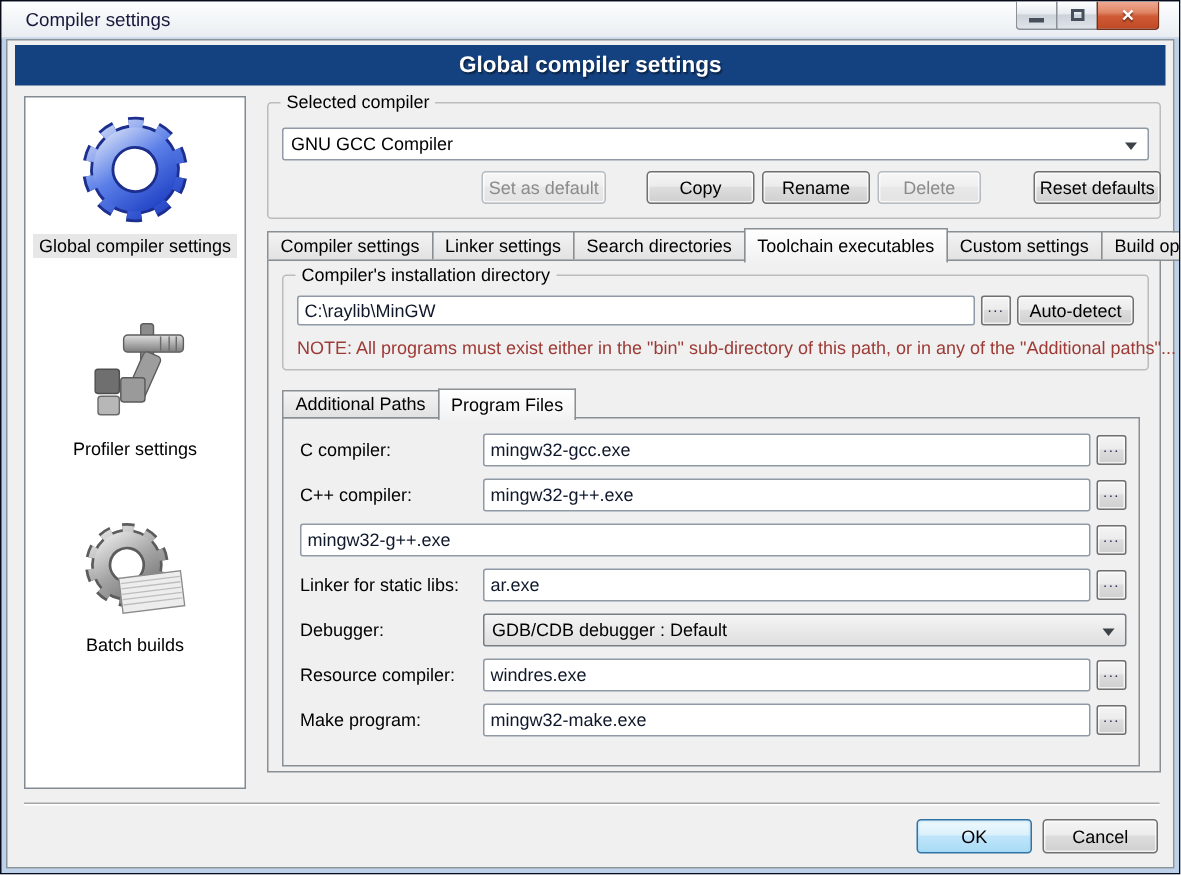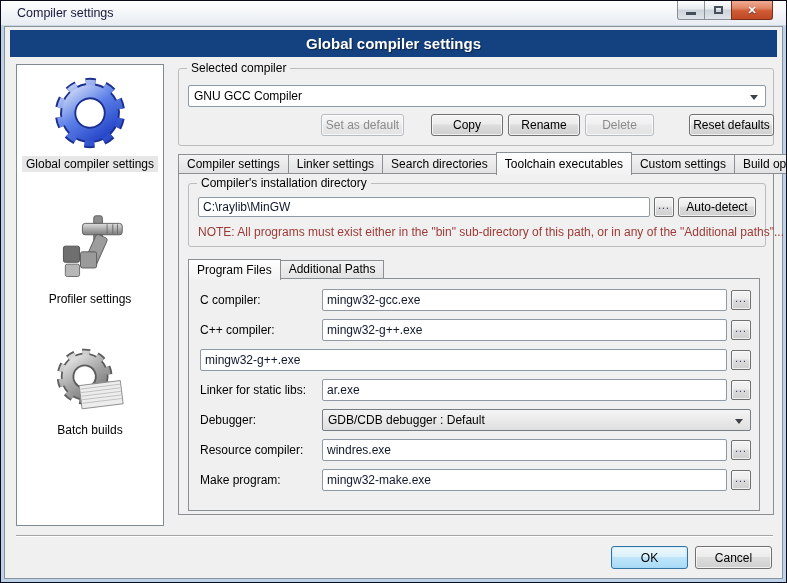--- a/index.html
+++ b/index.html
@@ -213,22 +213,22 @@
         <span class="legend">Compiler's installation directory</span>
         <div class="install-row">
           <input class="tinput" type="text" value="C:\raylib\MinGW" style="">
           <div class="btn browse">...</div>
           <div id="btn-autodetect" class="btn">Auto-detect</div>
         </div>
         <div class="note">NOTE: All programs must exist either in the "bin" sub-directory of this path, or in any of the "Additional paths"...</div>
       </div>
 
       <div id="subtabs">
+        <div class="subtab">Additional Paths</div>
         <div class="subtab active">Program Files</div>
-        <div class="subtab">Additional Paths</div>
       </div>
 
       <div id="subpanel">
 
         <div class="frow">
           <span class="flabel">C compiler:</span>
           <input class="tinput" type="text" value="mingw32-gcc.exe" style="">
           <div class="btn browse">...</div>
         </div>
 

